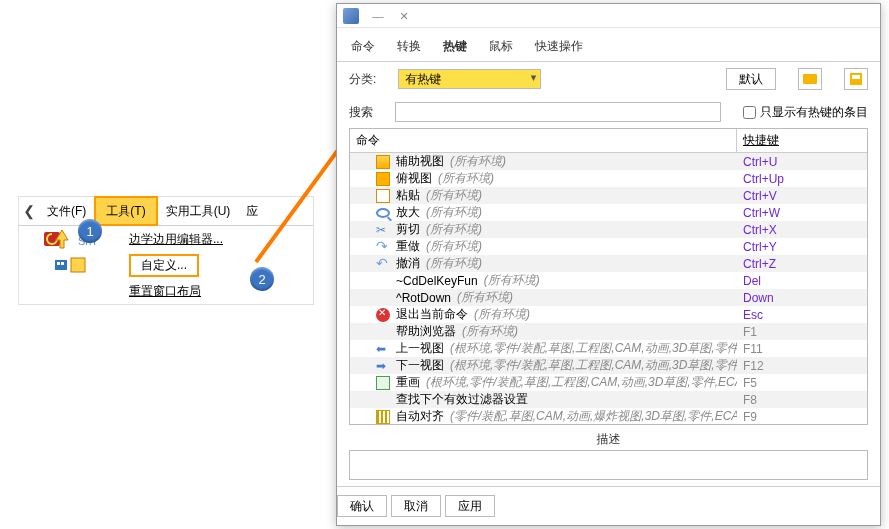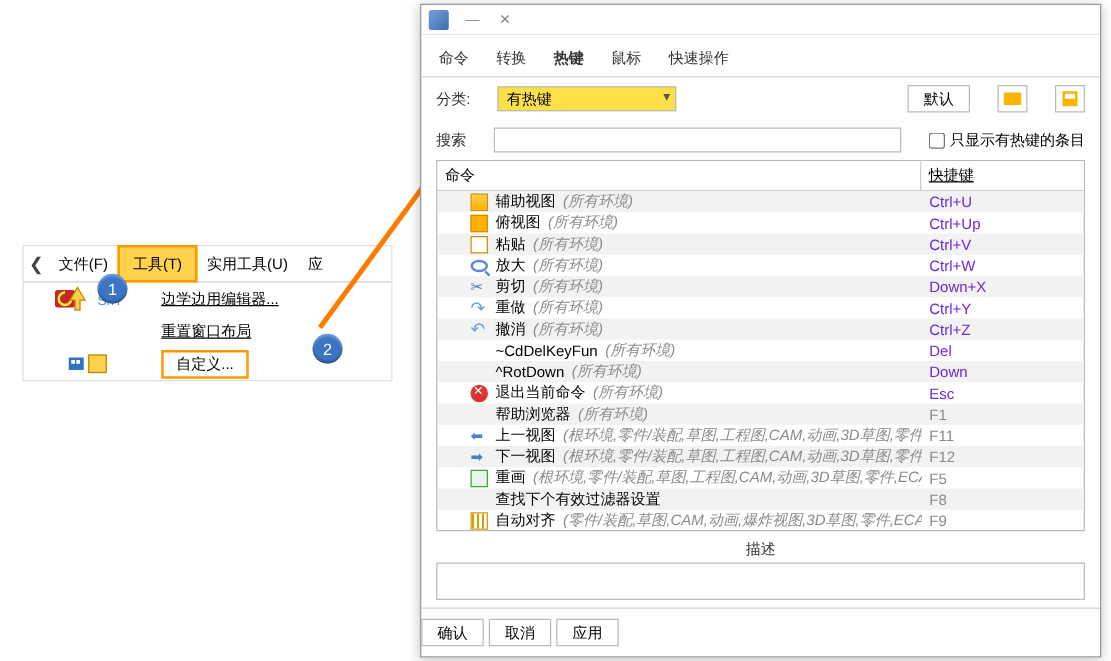--- a/index.html
+++ b/index.html
@@ -104,35 +104,35 @@
       <div class="drop-icons">
         <svg width="34" height="22">
             <rect x="2" y="4" width="16" height="14" fill="#c62828" rx="2"></rect>
             <path d="M10 6 a5 5 0 1 0 5 5" stroke="#ffeb3b" stroke-width="2" fill="none"></path>
             <path d="M20 2 l6 10 l-4 0 l0 8 l-4 0 l0 -8 l-4 0 z" fill="#ffd24c" stroke="#c08000"></path>
           </svg>
         <span style="color:#5b8dd6;font-size:11px;position:relative;top:2px">SnT</span>
       </div>
       <div class="drop-label"><span>边学边用编辑器...</span></div>
     </div>
-    <div class="drop-row">
-      <div class="drop-icons"></div>
-      <div class="drop-label"><span>重置窗口布局</span></div>
-    </div>
     <div class="drop-row hl">
       <div class="drop-icons">
         <svg width="34" height="22">
             <rect x="2" y="6" width="12" height="10" fill="#2f74c0"></rect>
             <rect x="4" y="8" width="3" height="3" fill="#fff"></rect>
             <rect x="8" y="8" width="3" height="3" fill="#fff"></rect>
             <rect x="18" y="4" width="14" height="14" fill="#ffd24c" stroke="#c08000"></rect>
           </svg>
       </div>
       <div class="drop-label"><span>自定义...</span></div>
     </div>
+    <div class="drop-row">
+      <div class="drop-icons"></div>
+      <div class="drop-label"><span>重置窗口布局</span></div>
+    </div>
   </div>
 </div>
 
 <span id="b1" class="badge">1</span>
 <span id="b2" class="badge">2</span>
 
 <svg class="arrow" width="889" height="529">
   <defs>
       <marker id="ah" markerWidth="12" markerHeight="12" refX="10" refY="5" orient="auto">
         <path d="M0,0 L12,5 L0,10 z" fill="#ff7b00"></path>
@@ -215,21 +215,21 @@
             <span class="ctx"> (所有环境)</span>
           </div>
           <div class="c2"><span class="sc">Ctrl+W</span></div>
         </div>
         <div class="lrow">
           <div class="c1">
             <span class="ico scis">✂</span>
             <span class="cmd">剪切</span>
             <span class="ctx"> (所有环境)</span>
           </div>
-          <div class="c2"><span class="sc">Down+X</span></div>
+          <div class="c2"><span class="sc">Ctrl+X</span></div>
         </div>
         <div class="lrow">
           <div class="c1">
             <span class="ico redo"></span>
             <span class="cmd">重做</span>
             <span class="ctx"> (所有环境)</span>
           </div>
           <div class="c2"><span class="sc">Ctrl+Y</span></div>
         </div>
         <div class="lrow">

